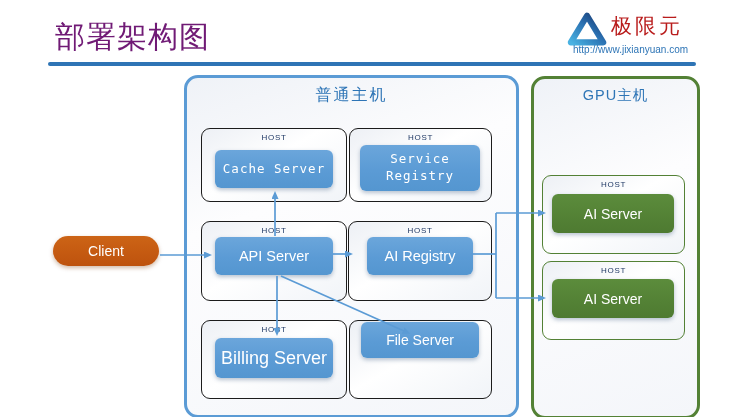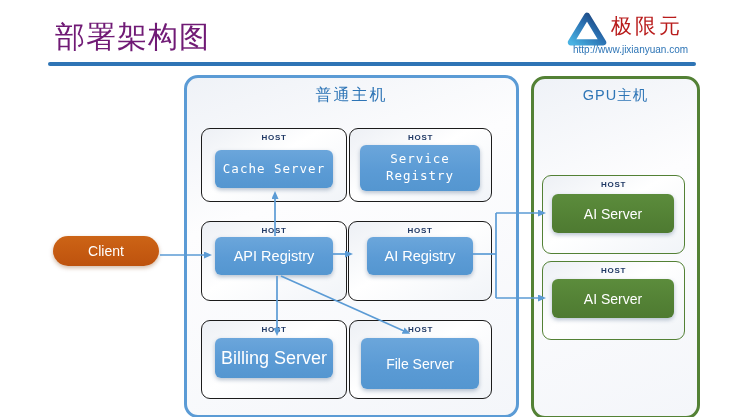--- a/index.html
+++ b/index.html
@@ -38,21 +38,21 @@
   }
   .group-gpu .group-label{font-size:14.5px;letter-spacing:1px;}
   
   .host{
     position:absolute;border:1.4px solid #1c1c1c;border-radius:9px;
     background:linear-gradient(150deg,#edf0f5 0%,#ffffff 45%,#f1f4f8 100%);
   }
   .host-gpu{border-color:#538135;}
   .host-tag{
     position:absolute;top:4px;left:0;right:0;text-align:center;
-    font-size:8px;font-weight:bold;color:#1f3864;letter-spacing:.7px;
+    font-size:8px;font-weight:normal;color:#1f3864;letter-spacing:.7px;
   }
   .server-box{
     position:absolute;display:flex;align-items:center;justify-content:center;
     text-align:center;color:#fff;border-radius:6px;
     box-shadow:0 2px 4px rgba(50,80,120,.35);
     font-size:14.5px;
   }
   .server-blue{background:linear-gradient(180deg,#6ba6db 0%,#5b9bd5 55%,#5496d0 100%);}
   .server-green{background:linear-gradient(180deg,#5c8c3c 0%,#538135 60%,#4e7a31 100%);font-size:14px;}
   .mono{font-family:"DejaVu Sans Mono",monospace;font-size:12.5px;letter-spacing:1px;line-height:1.35;}
@@ -65,21 +65,21 @@
   .pos-file    {left:162px;top:242px; width:141px;height:77px;}
   
   .pos-gpu1{left:8px;top:96px; width:141px;height:77px;}
   .pos-gpu2{left:8px;top:182px;width:141px;height:77px;}
   
   .pos-cache    .server-box{left:13px;top:21px;width:118px;height:38px;}
   .pos-registry .server-box{left:10px;top:16px;width:120px;height:46px;}
   .pos-api      .server-box{left:13px;top:15px;width:118px;height:38px;}
   .pos-aigw     .server-box{left:18px;top:15px;width:106px;height:38px;}
   .pos-billing  .server-box{left:13px;top:17px;width:118px;height:40px;font-size:18px;}
-  .pos-file     .server-box{left:11px;top:17px;width:118px;height:51px;font-size:14px;}
+  .pos-file     .server-box{left:11px;top:1px;width:118px;height:36px;font-size:14px;}
   .pos-gpu1     .server-box{left:9px;top:18px;width:122px;height:39px;}
   .pos-gpu2     .server-box{left:9px;top:17px;width:122px;height:39px;}
   
   .client-box{
     position:absolute;left:53px;top:236px;width:106px;height:30px;
     background:linear-gradient(180deg,#cc6416 0%,#c55a11 55%,#bd530e 100%);
     border-radius:16px;color:#fff;font-size:14px;
     display:flex;align-items:center;justify-content:center;
     box-shadow:0 2px 4px rgba(120,60,10,.35);
   }
@@ -121,21 +121,21 @@
       <div class="server-box server-blue mono">Cache Server</div>
     </div>
 
     <div class="host pos-registry">
       <span class="host-tag">HOST</span>
       <div class="server-box server-blue mono">Service Registry</div>
     </div>
 
     <div class="host pos-api">
       <span class="host-tag">HOST</span>
-      <div class="server-box server-blue">API Registry</div>
+      <div class="server-box server-blue">API Server</div>
     </div>
 
     <div class="host pos-aigw">
       <span class="host-tag">HOST</span>
       <div class="server-box server-blue">AI Registry</div>
     </div>
 
     <div class="host pos-billing">
       <span class="host-tag">HOST</span>
       <div class="server-box server-blue">Billing Server</div>

